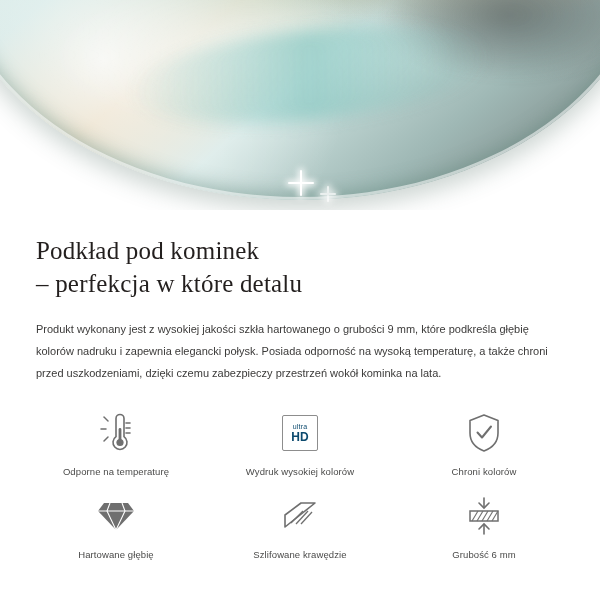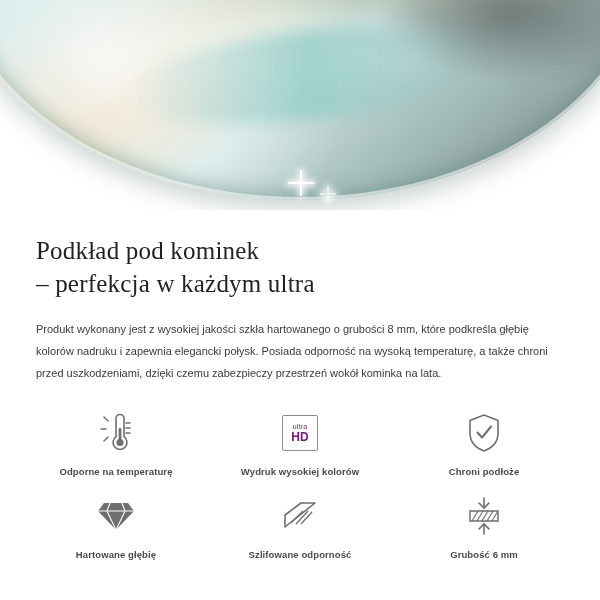--- a/index.html
+++ b/index.html
@@ -130,32 +130,31 @@
     display: flex;
     align-items: center;
     justify-content: center;
   }
   .feature-label {
     margin-top: 10px;
     font-size: 9.5px;
     color: #4a4a49;
     text-align: center;
     letter-spacing: 0.1px;
-    font-weight: bold;
   }
   .ultra-hd {
     width: 34px;
     height: 34px;
     border: 1.6px solid #8d8d8d;
     border-radius: 2px;
     display: flex;
     flex-direction: column;
     align-items: center;
     justify-content: center;
-    color: #701a75;
+    color: #0c4a6e;
   }
   .ultra-hd .u {
     font-size: 7px;
     letter-spacing: 0.2px;
     line-height: 1;
     margin-bottom: 1px;
   }
   .ultra-hd .hd {
     font-size: 12px;
     font-weight: bold;
@@ -176,23 +175,23 @@
       <div class="streak s6"></div>
       <div class="hero-edge"></div>
     </div>
     <div class="sparkle sp1"></div>
     <div class="sparkle sp2"></div>
   </div>
 
   <div class="content">
     <h1 class="headline">
       <span>Podkład pod kominek</span>
-      <span class="l2">– perfekcja w każdym ultra</span>
+      <span class="l2">– perfekcja w które detalu</span>
     </h1>
-    <p class="body-text">Produkt wykonany jest z wysokiej jakości szkła hartowanego o grubości 8 mm, które podkreśla głębię kolorów nadruku i zapewnia elegancki połysk. Posiada odporność na wysoką temperaturę, a także chroni przed uszkodzeniami, dzięki czemu zabezpieczy przestrzeń wokół kominka na lata.</p>
+    <p class="body-text">Produkt wykonany jest z wysokiej jakości szkła hartowanego o grubości 9 mm, które podkreśla głębię kolorów nadruku i zapewnia elegancki połysk. Posiada odporność na wysoką temperaturę, a także chroni przed uszkodzeniami, dzięki czemu zabezpieczy przestrzeń wokół kominka na lata.</p>
   </div>
 
   <div class="features">
 
     <div class="feature">
       <div class="feature-icon">
         <svg width="34" height="42" viewBox="0 0 34 42">
           <g fill="none" stroke="#6f6f6f" stroke-width="1.6" stroke-linecap="round">
             <path d="M17 6.5a4 4 0 0 1 8 0v18.2a7 7 0 1 1-8 0V6.5z"></path>
             <line x1="27" y1="11" x2="31" y2="11"></line>
@@ -221,21 +220,21 @@
       <div class="feature-label">Wydruk wysokiej kolorów</div>
     </div>
 
     <div class="feature">
       <div class="feature-icon">
         <svg width="36" height="42" viewBox="0 0 36 42">
           <path d="M18 3 L32 8.5 V21 C32 30 26 36 18 39 C10 36 4 30 4 21 V8.5 Z" fill="none" stroke="#6f6f6f" stroke-width="1.6" stroke-linejoin="round"></path>
           <path d="M11.5 20.5 L16 25.5 L25 14.5" fill="none" stroke="#6f6f6f" stroke-width="2" stroke-linecap="round" stroke-linejoin="round"></path>
         </svg>
       </div>
-      <div class="feature-label">Chroni podłoże</div>
+      <div class="feature-label">Chroni kolorów</div>
     </div>
 
     <div class="feature">
       <div class="feature-icon">
         <svg width="40" height="34" viewBox="0 0 40 34">
           <path d="M8 4 H32 L38 12 L20 31 L2 12 Z" fill="#6f6f6f"></path>
           <g stroke="#ffffff" stroke-width="1.1" fill="none">
             <path d="M2 12 H38"></path>
             <path d="M14 4 L11 12 L20 31"></path>
             <path d="M26 4 L29 12 L20 31"></path>
@@ -249,21 +248,21 @@
       <div class="feature-icon">
         <svg width="38" height="34" viewBox="0 0 38 34">
           <path d="M4 28 L4 16 L20 4 L34 4 Z" fill="none" stroke="#6f6f6f" stroke-width="1.6" stroke-linejoin="round"></path>
           <g stroke="#6f6f6f" stroke-width="1.3">
             <line x1="10" y1="24" x2="22" y2="12"></line>
             <line x1="15" y1="25" x2="27" y2="12"></line>
             <line x1="20" y1="25" x2="31" y2="13"></line>
           </g>
         </svg>
       </div>
-      <div class="feature-label">Szlifowane odporność</div>
+      <div class="feature-label">Szlifowane krawędzie</div>
     </div>
 
     <div class="feature">
       <div class="feature-icon">
         <svg width="40" height="42" viewBox="0 0 40 42">
           <g stroke="#6f6f6f" stroke-width="1.6" fill="none" stroke-linecap="round">
             <line x1="20" y1="3" x2="20" y2="12"></line>
             <path d="M15 8 L20 13 L25 8"></path>
             <line x1="20" y1="39" x2="20" y2="30"></line>
             <path d="M15 34 L20 29 L25 34"></path>

